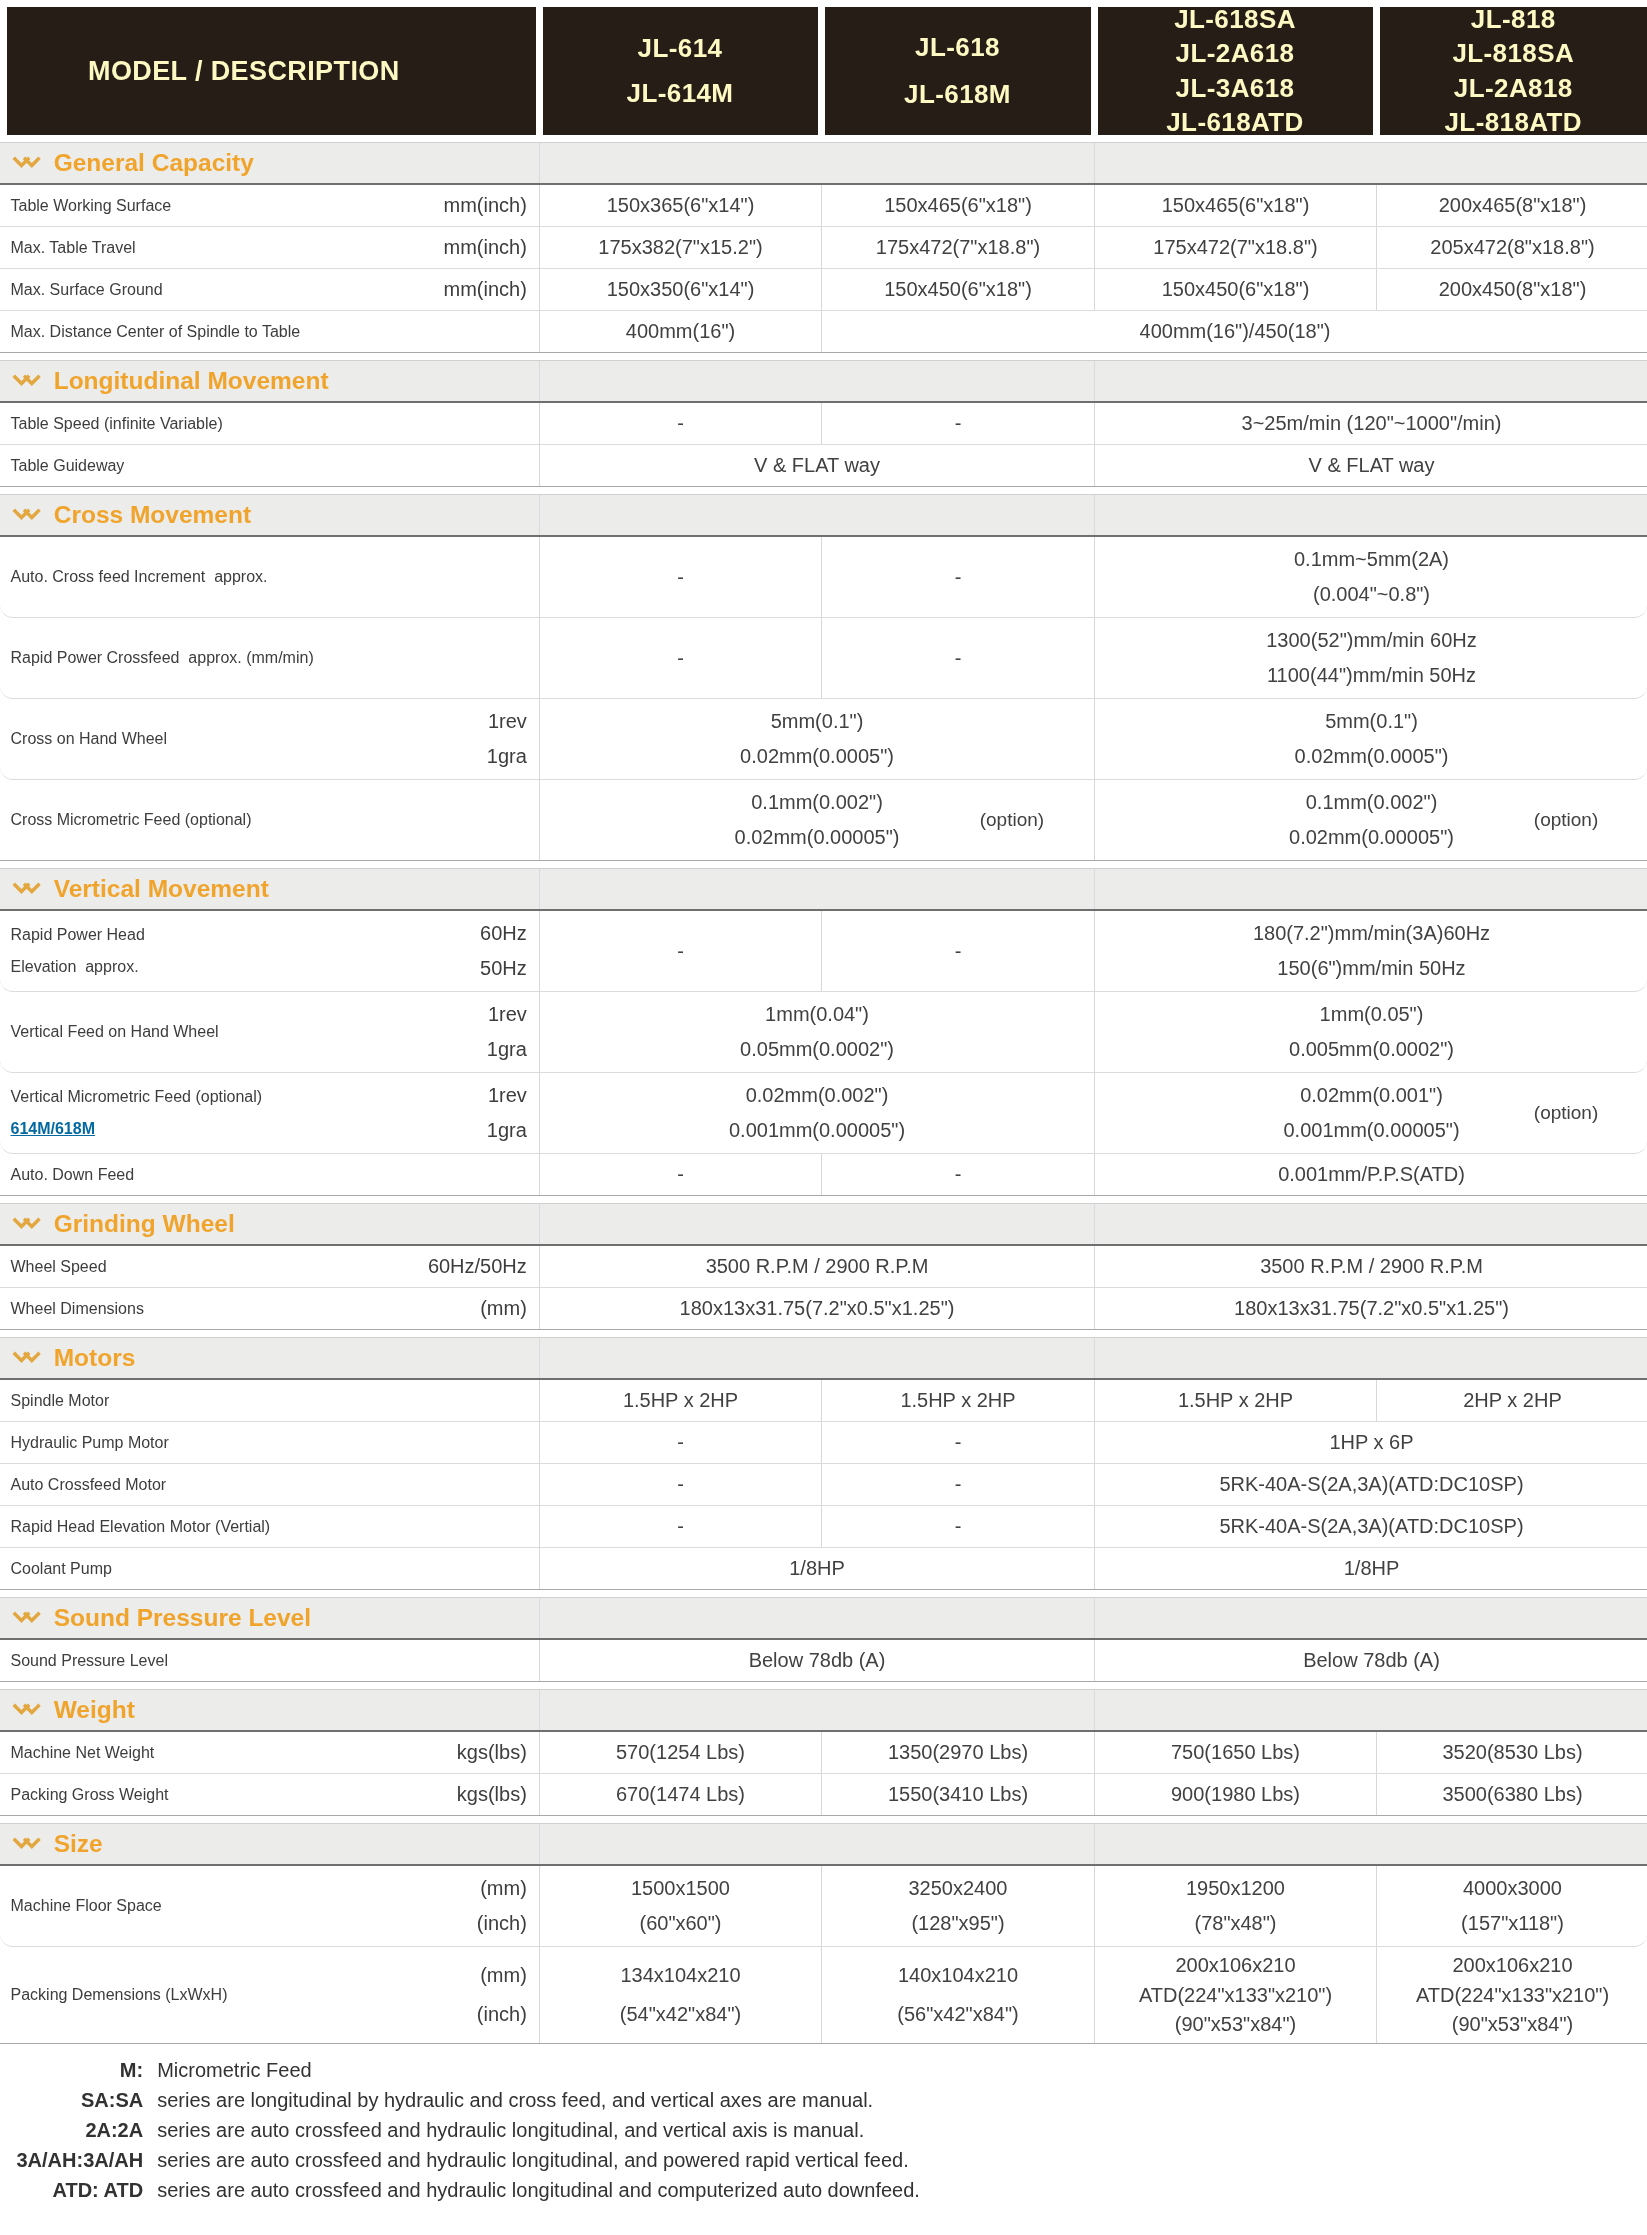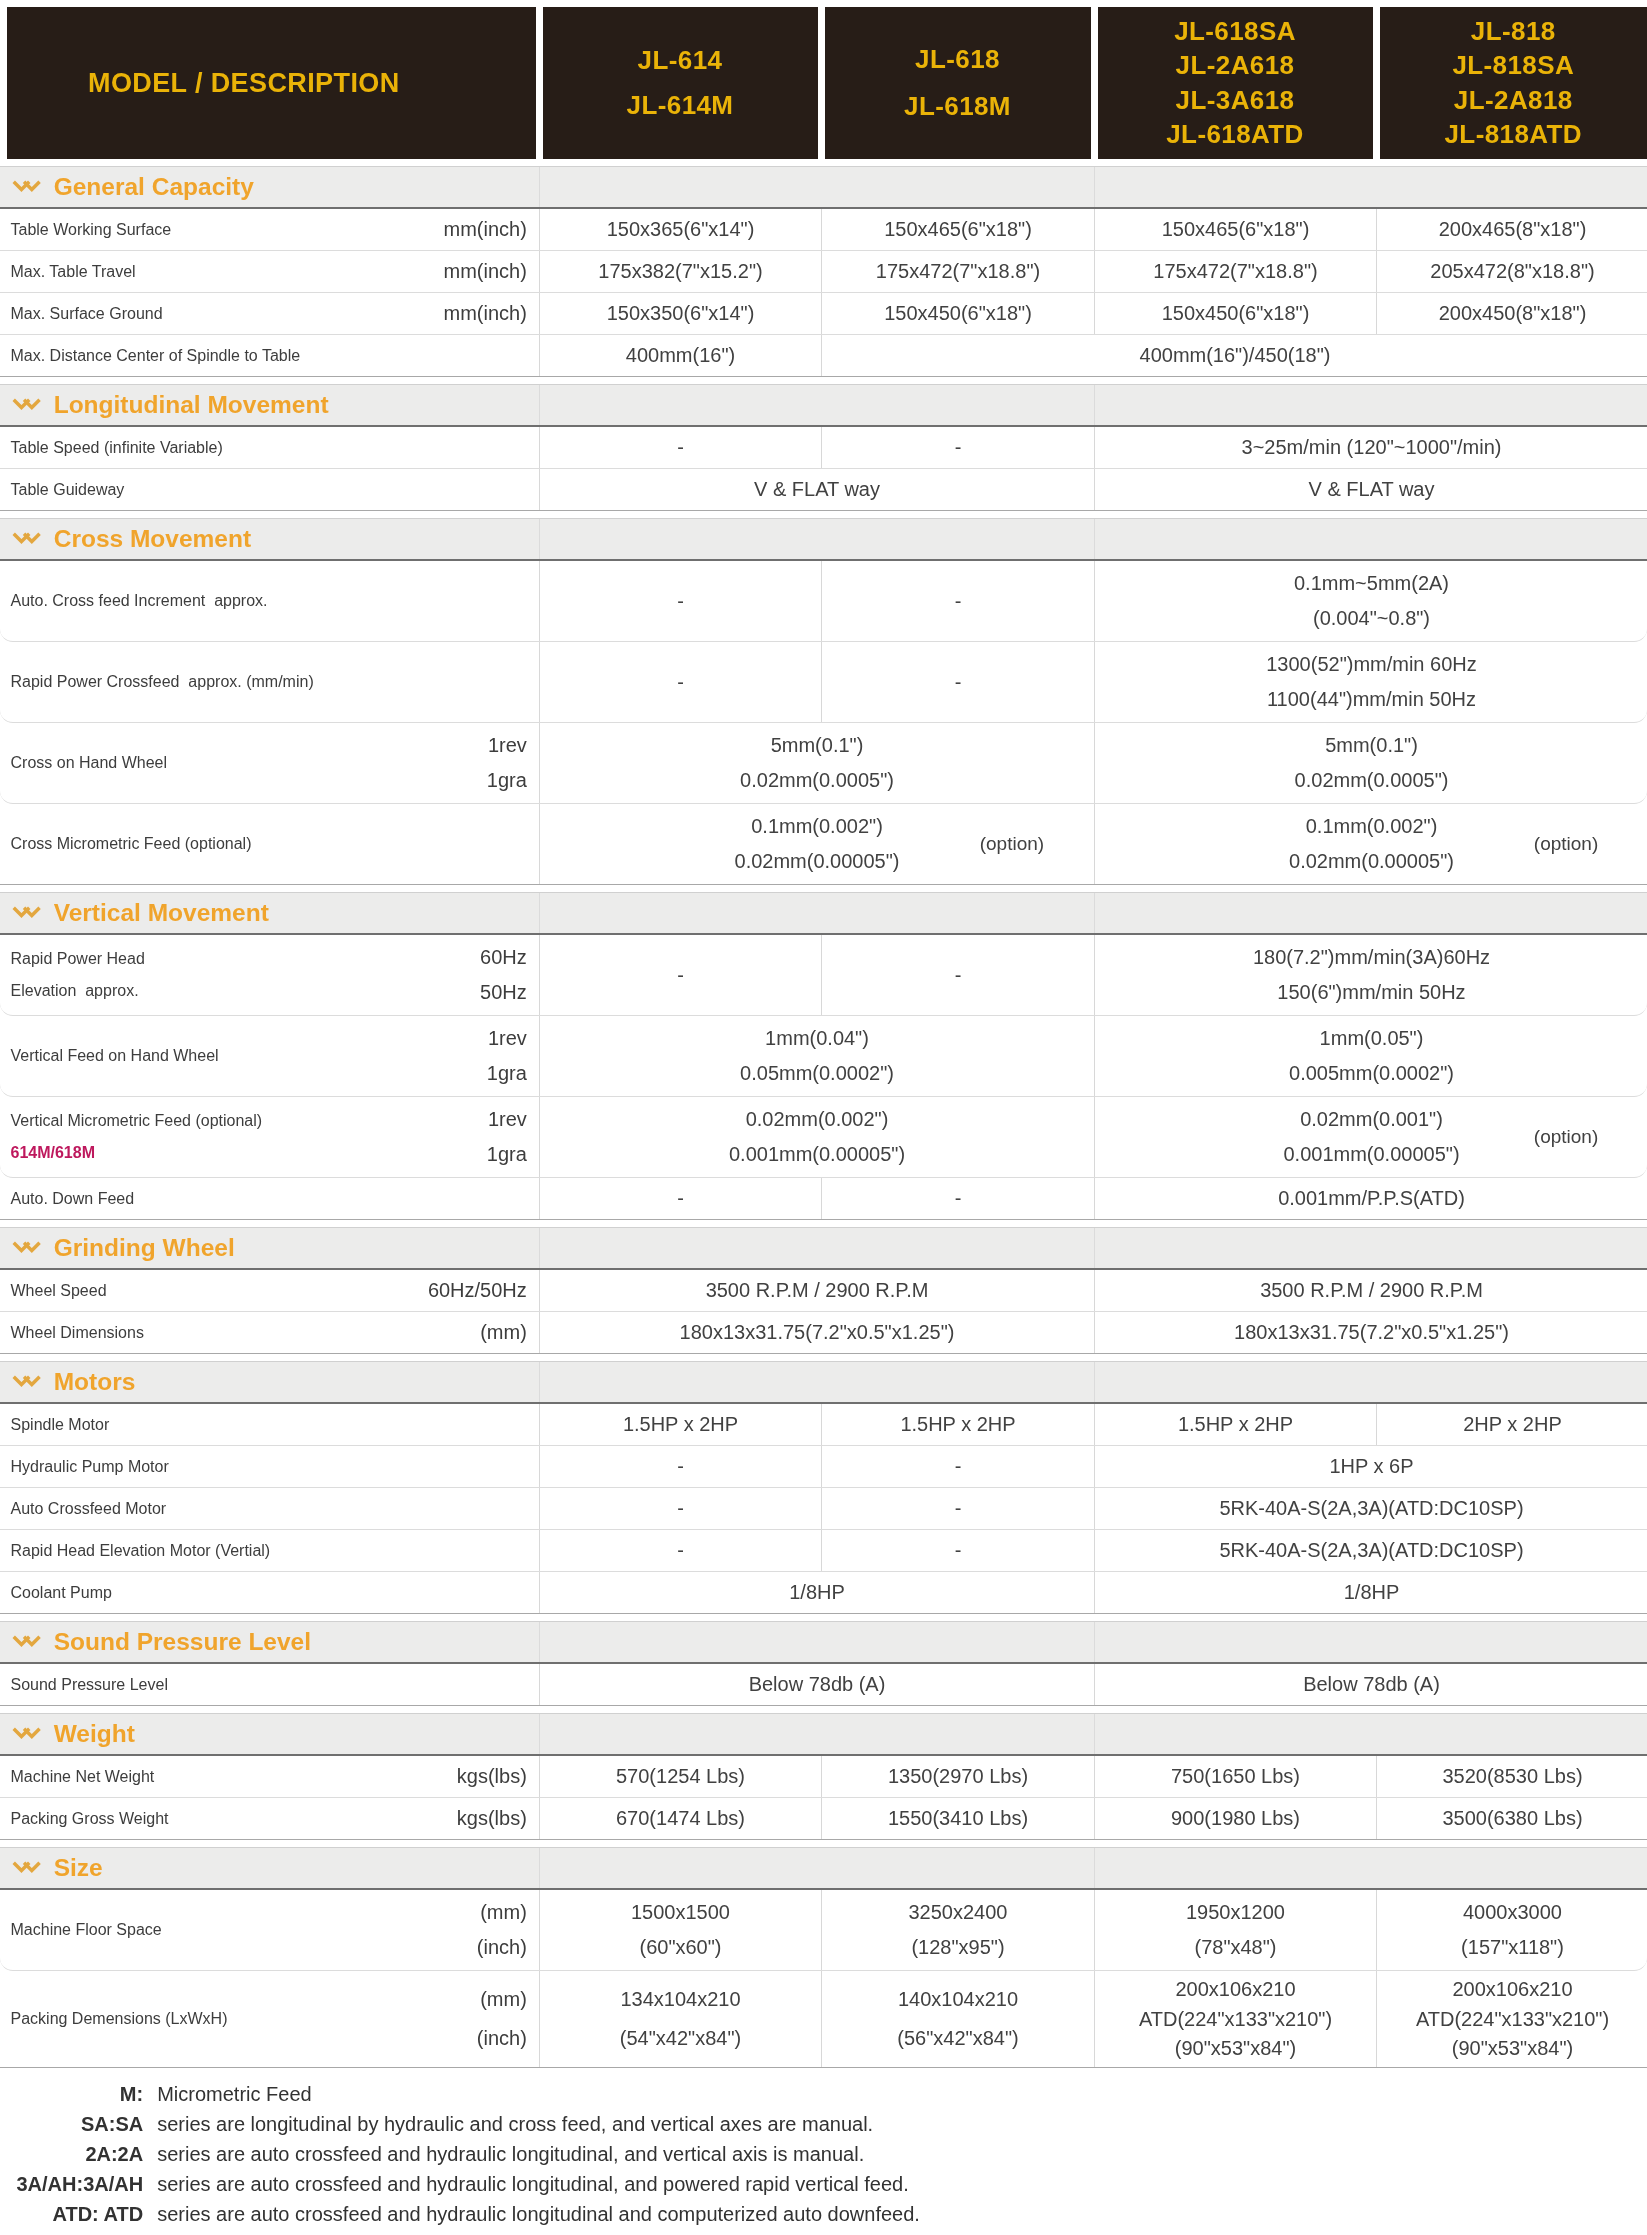--- a/index.html
+++ b/index.html
@@ -2,21 +2,21 @@
 <html style="font-size:14px"><head>
 <meta charset="utf-8">
 <style>
   html,body{margin:0;padding:0;background:#ffffff;}
   body{width:1647px;height:2236px;overflow:hidden;
        font-family:"Liberation Sans","DejaVu Sans",sans-serif;color:#414141;}
   .page{width:1647px;position:relative;}
 
   
   .hdr-row{display:grid;grid-template-columns:539px 282px 273px 282px 272px;padding-top:7px;}
-  .hdr-cell{background:#271d17;color:#eab308;font-weight:bold;height:152px;margin:0 3.5px;
+  .hdr-cell{background:#271d17;color:#fef9c3;font-weight:bold;height:128px;margin:0 3.5px;
             display:flex;flex-direction:column;justify-content:center;align-items:center;
             font-size:26px;letter-spacing:0.4px;text-align:center;}
   .hdr-cell.first{align-items:flex-start;padding-left:81px;margin-left:7px;font-size:27px;box-sizing:border-box;}
   .hdr-row .hdr-cell:last-child{margin-right:1px;}
 
   
   .sec{margin-top:7px;border-bottom:1.7px solid #a8a8a8;}
   .sec-head{height:40px;background:#ececeb;border-top:0.9px solid #d0d0d0;border-bottom:2.6px solid #6f6f6f;
             display:flex;align-items:center;position:relative;}
   .sec-head::before,.sec-head::after{content:"";position:absolute;top:0;bottom:0;width:0.9px;background:#dbdbdb;}
@@ -24,21 +24,21 @@
   .chev{margin-left:12.2px;flex:none;}
   .sec-title{color:#f0a42c;font-weight:bold;font-size:24.5px;margin-left:10.5px;}
 
   
   .row{display:grid;grid-template-columns:539px 282px 273px 282px 272px;border-bottom:0.9px solid #dcdcdc;}
   .rows .row:last-child{border-bottom:none;}
   .h1{height:41px;} .h2{height:80px;border-radius:13px;} .h3{height:96px;}
 
   .label-cell{display:flex;box-sizing:border-box;padding-left:10.5px;overflow:hidden;}
   .lbl{flex:1;display:flex;flex-direction:column;justify-content:space-evenly;font-size:16px;color:#3d3d3d;}
-  .lbl .b{font-weight:bold;color:#be185d;}
+  .lbl .b{font-weight:bold;color:#0369a1;text-decoration:underline;}
   .units{display:flex;flex-direction:column;justify-content:space-evenly;align-items:flex-end;
          padding-right:12.2px;font-size:20px;color:#3d3d3d;white-space:nowrap;}
 
   .val{position:relative;display:flex;flex-direction:column;justify-content:space-evenly;align-items:center;
        border-left:0.9px solid #d8d8d8;font-size:20px;color:#414141;text-align:center;line-height:1.15;}
   .val .side{position:absolute;right:9%;top:50%;transform:translateY(-50%);font-size:19px;color:#414141;}
 
   
   #footnotes{margin:10.5px 0 0 5.2px;font-size:20px;color:#323232;}
   .fline{display:flex;line-height:30px;}

